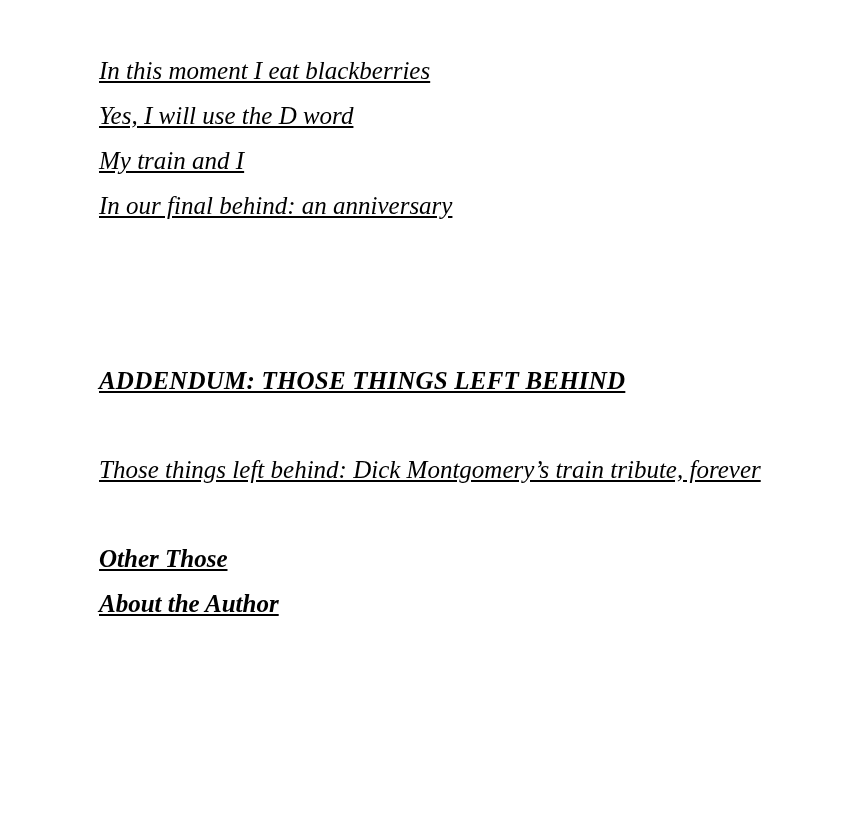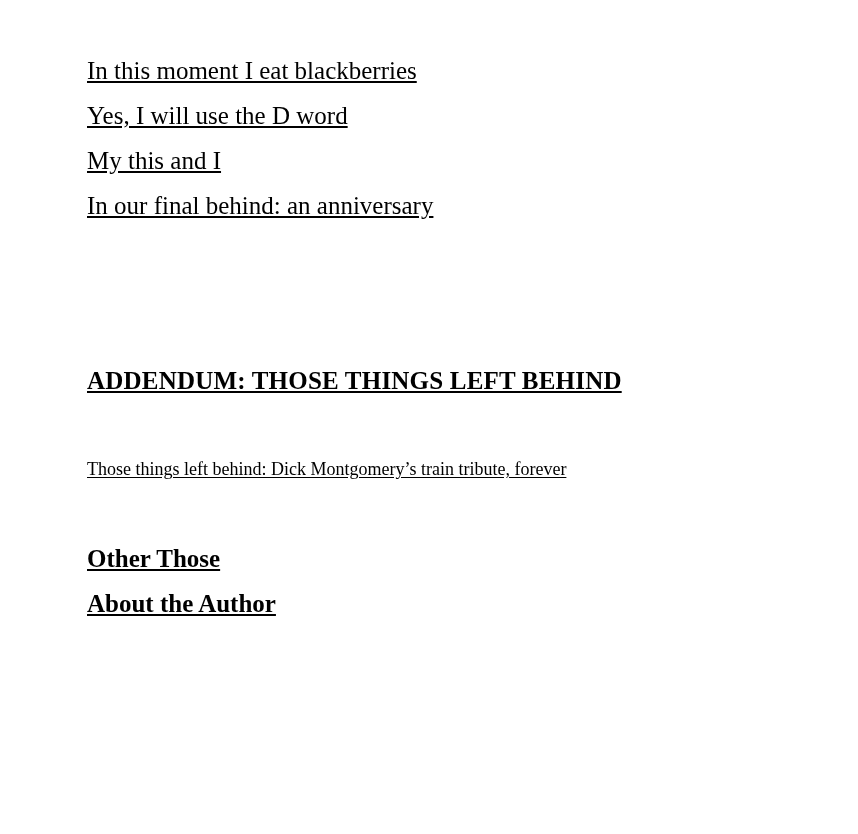--- a/index.html
+++ b/index.html
@@ -16,23 +16,24 @@
   }
   .page {
     position: relative;
     width: 858px;
     height: 834px;
     box-sizing: border-box;
     padding: 0;
   }
   .content {
     position: absolute;
-    left: 87px;
+    left: 99px;
     top: 48px;
     right: 40px;
+    font-style: italic;
   }
   .toc-entry {
     font-size: 25px;
     line-height: 45px;
     text-decoration: underline;
     text-underline-offset: 2px;
     white-space: nowrap;
     display: block;
     width: fit-content;
   }
@@ -48,21 +49,21 @@
     white-space: nowrap;
     display: block;
     width: fit-content;
     letter-spacing: 0.2px;
     text-align: center;
   }
   .spacer-medium {
     height: 44px;
   }
   .addendum-entry {
-    font-size: 18px;
+    font-size: 25px;
     line-height: 45px;
     text-decoration: underline;
     text-underline-offset: 2px;
     white-space: nowrap;
     display: block;
     width: fit-content;
   }
   .spacer-small {
     height: 44px;
   }
@@ -79,21 +80,21 @@
 </style>
 </head>
 <body>
 
 <div class="page">
   <div class="content">
 
     <div>
       <a class="toc-entry">In this moment I eat blackberries</a>
       <a class="toc-entry">Yes, I will use the D word</a>
-      <a class="toc-entry">My this and I</a>
+      <a class="toc-entry">My train and I</a>
       <a class="toc-entry">In our final behind: an anniversary</a>
     </div>
 
     <div class="spacer-large"></div>
 
     <a class="section-heading">ADDENDUM: THOSE THINGS LEFT BEHIND</a>
 
     <div class="spacer-medium"></div>
 
     <a class="addendum-entry">Those things left behind: Dick Montgomery’s train tribute, forever</a>

